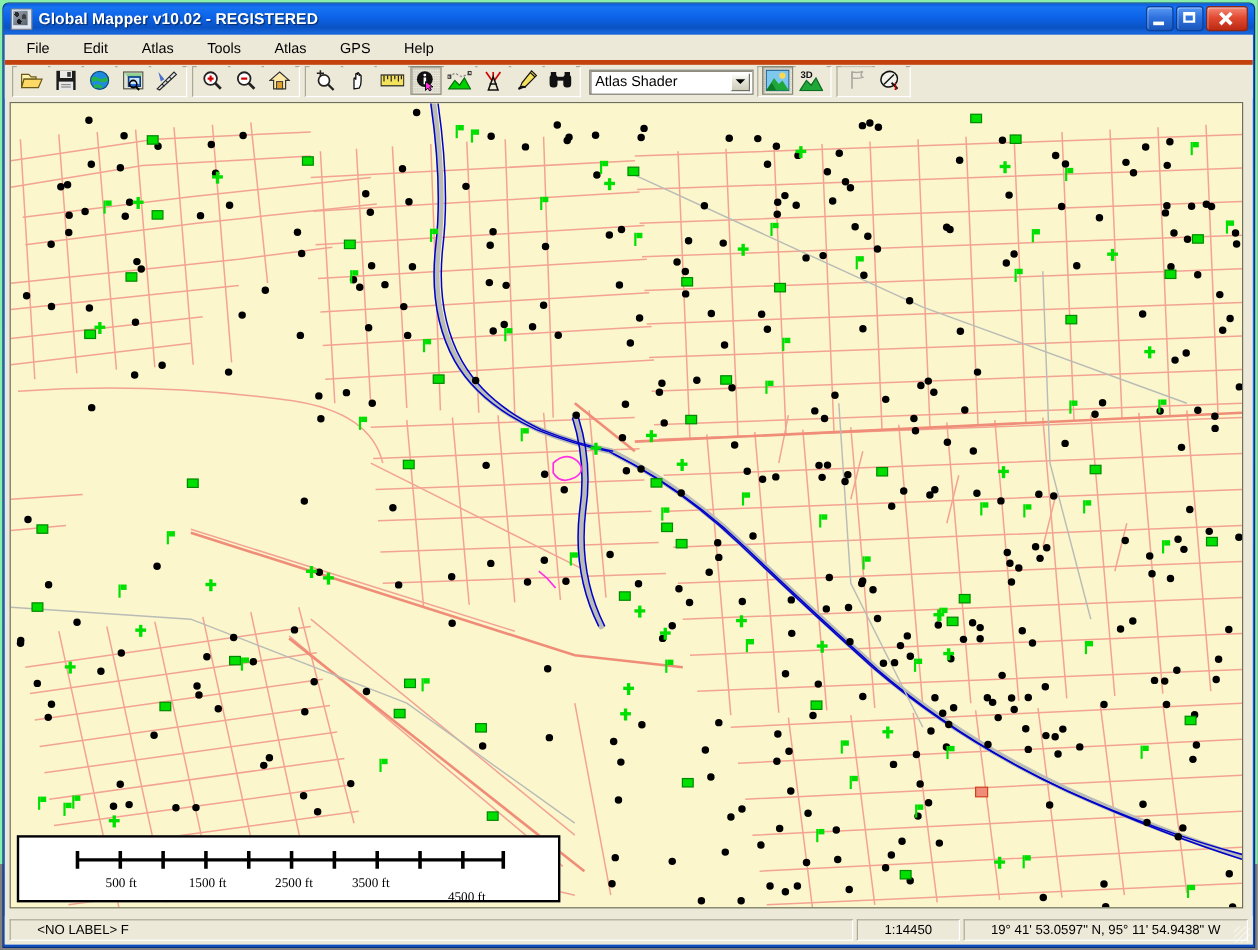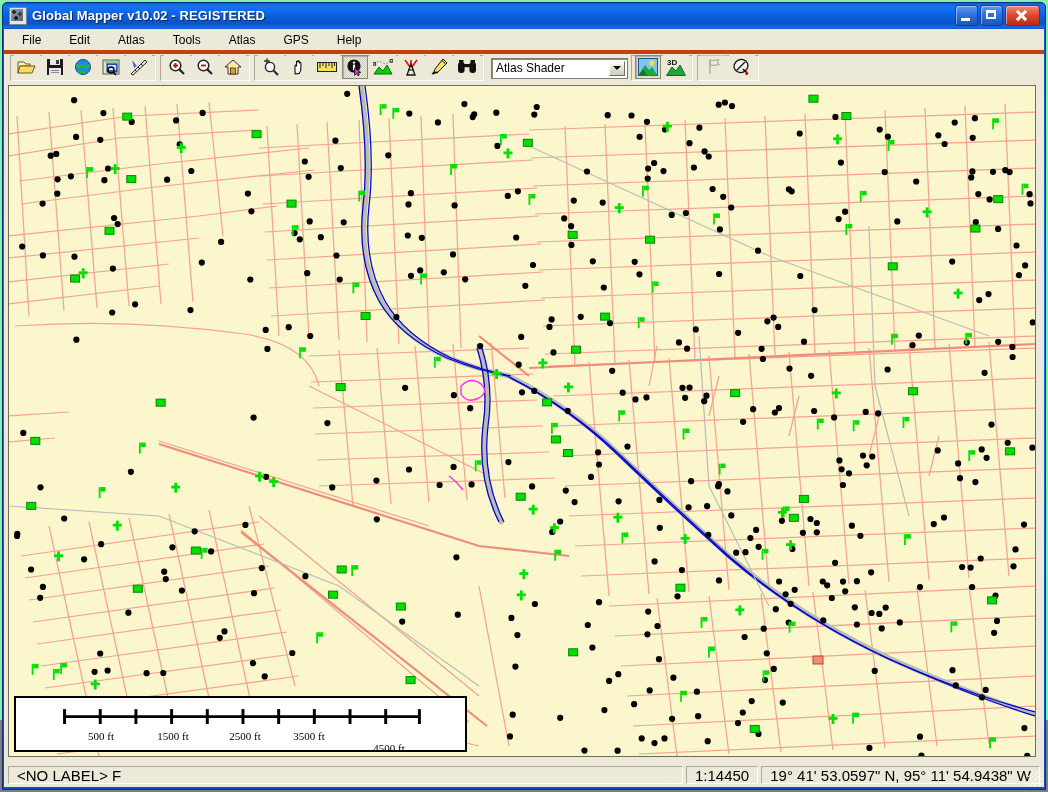--- a/index.html
+++ b/index.html
@@ -160,21 +160,21 @@
 
   
   .statusbar{
     position:absolute;left:0;bottom:0;width:1040px;height:24px;
     background:#ece9d8;display:flex;align-items:center;box-sizing:border-box;
     padding:0 4px;
   }
   .spanel{
     height:18px;display:flex;align-items:center;
     border:1px solid #aca899;border-right-color:#fff;border-bottom-color:#fff;
-    font-size:15px;color:#000;padding:0 8px;box-sizing:border-box;
+    font-size:11px;color:#000;padding:0 22px;box-sizing:border-box;
     white-space:nowrap;background:#ece9d8;
   }
   .spanel.grow{flex:1;margin-right:3px;}
   .spanel.m{margin-left:3px;}
   .resize-grip{
     position:absolute;right:2px;bottom:1px;width:14px;height:14px;
     background:
       linear-gradient(135deg,transparent 44%,#fff 44%,#fff 56%,transparent 56%) 0 0/5px 5px;
     opacity:.9;
   }

